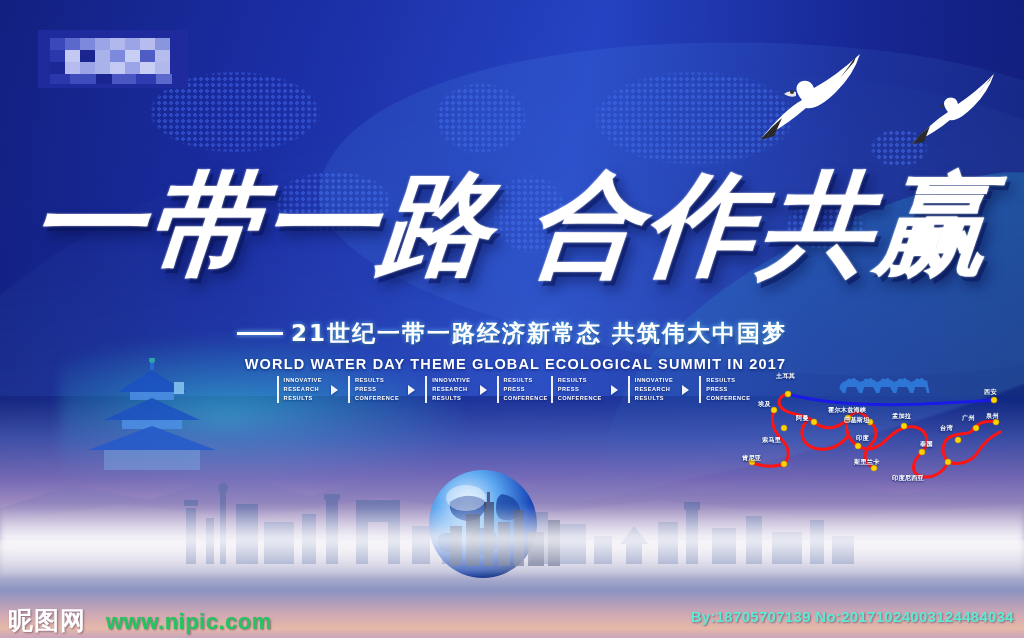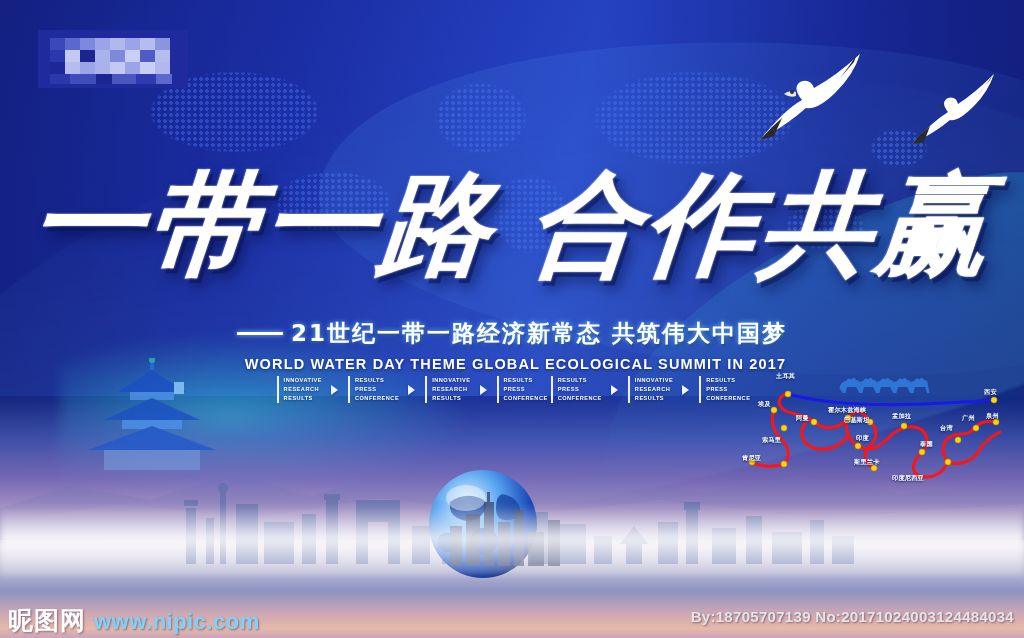--- a/index.html
+++ b/index.html
@@ -168,35 +168,35 @@
     font-size:6.2px;font-weight:bold;color:#ffffff;white-space:nowrap;
     text-shadow:0 1px 2px rgba(0,30,90,.95);letter-spacing:.2px;
   }
 
   
   .mosaic{position:absolute;left:38px;top:30px;width:150px;height:58px;}
 
   
   .footer-left{
     position:absolute;left:8px;top:604px;
-    display:flex;align-items:baseline;gap:8px;
+    display:flex;align-items:baseline;gap:20px;
   }
   .nipic-cn{
     font-family:"DejaVu Sans","Liberation Sans",sans-serif;
     font-size:25px;font-weight:bold;color:#ffffff;letter-spacing:1px;
     text-shadow:1px 1px 2px rgba(90,60,90,.6);
   }
   .nipic-en{
-    font-size:22px;font-weight:bold;color:#7dd3fc;letter-spacing:.5px;
+    font-size:22px;font-weight:bold;color:#22c55e;letter-spacing:.5px;
     text-shadow:1px 1px 2px rgba(90,60,90,.6);
     text-align:right;
   }
   .footer-right{
     position:absolute;right:10px;top:608px;
-    font-size:15px;font-weight:bold;color:#e5e5e5;letter-spacing:.3px;
+    font-size:15px;font-weight:bold;color:#5eead4;letter-spacing:.3px;
     text-shadow:1px 1px 2px rgba(90,60,90,.65);
   }
 </style>
 </head>
 <body>
 
 <div id="poster">
 
   <div class="sky"></div>
   <div class="sky2"></div>

